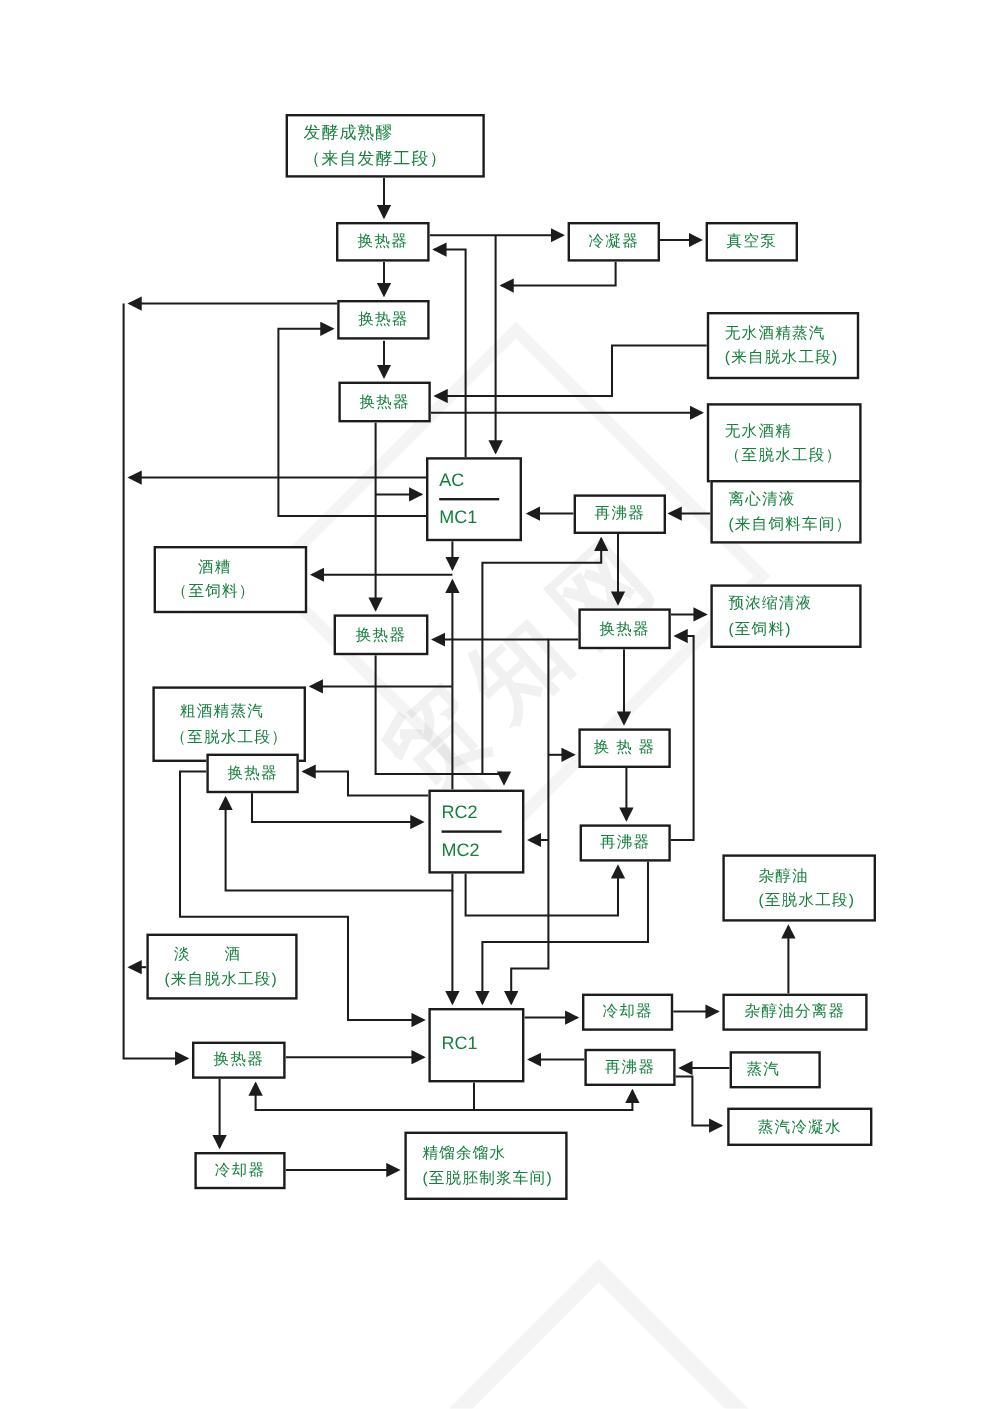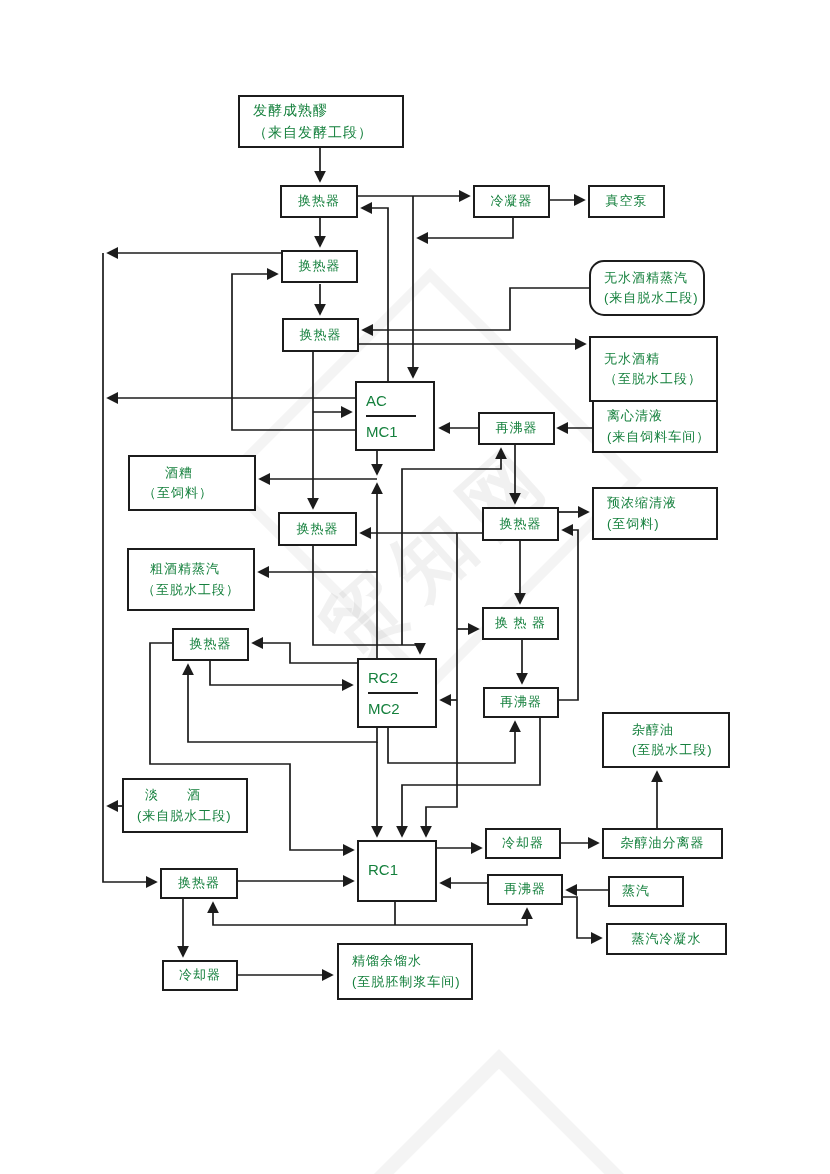--- a/index.html
+++ b/index.html
@@ -108,21 +108,21 @@
   </div>
 
   <div class="box" style="left:588px;top:185px;width:77px;height:33px;">
     <span>真空泵</span>
   </div>
 
   <div class="box" style="left:281px;top:250px;width:77px;height:33px;">
     <span>换热器</span>
   </div>
 
-  <div class="box two" style="left:589px;top:260px;width:116px;height:56px;border-radius:15px;">
+  <div class="box two" style="left:589px;top:260px;width:127px;height:56px;">
     <span>无水酒精蒸汽</span>
     <span>(来自脱水工段)</span>
   </div>
 
   <div class="box" style="left:282px;top:318px;width:77px;height:34px;">
     <span>换热器</span>
   </div>
 
   <div class="box two" style="left:589px;top:336px;width:129px;height:66px;">
     <span>无水酒精</span>
@@ -155,21 +155,21 @@
 
   <div class="box two" style="left:592px;top:487px;width:126px;height:53px;">
     <span>预浓缩清液</span>
     <span>(至饲料)</span>
   </div>
 
   <div class="box" style="left:482px;top:507px;width:77px;height:34px;">
     <span>换热器</span>
   </div>
 
-  <div class="box two thick" style="left:127px;top:548px;width:128px;height:63px;">
+  <div class="box two thick" style="left:127px;top:572px;width:128px;height:63px;">
     <span style="padding-left:8px;">粗酒精蒸汽</span>
     <span>（至脱水工段）</span>
   </div>
 
   <div class="box" style="left:482px;top:607px;width:77px;height:33px;">
     <span>换 热 器</span>
   </div>
 
   <div class="box" style="left:172px;top:628px;width:77px;height:33px;">
     <span>换热器</span>

